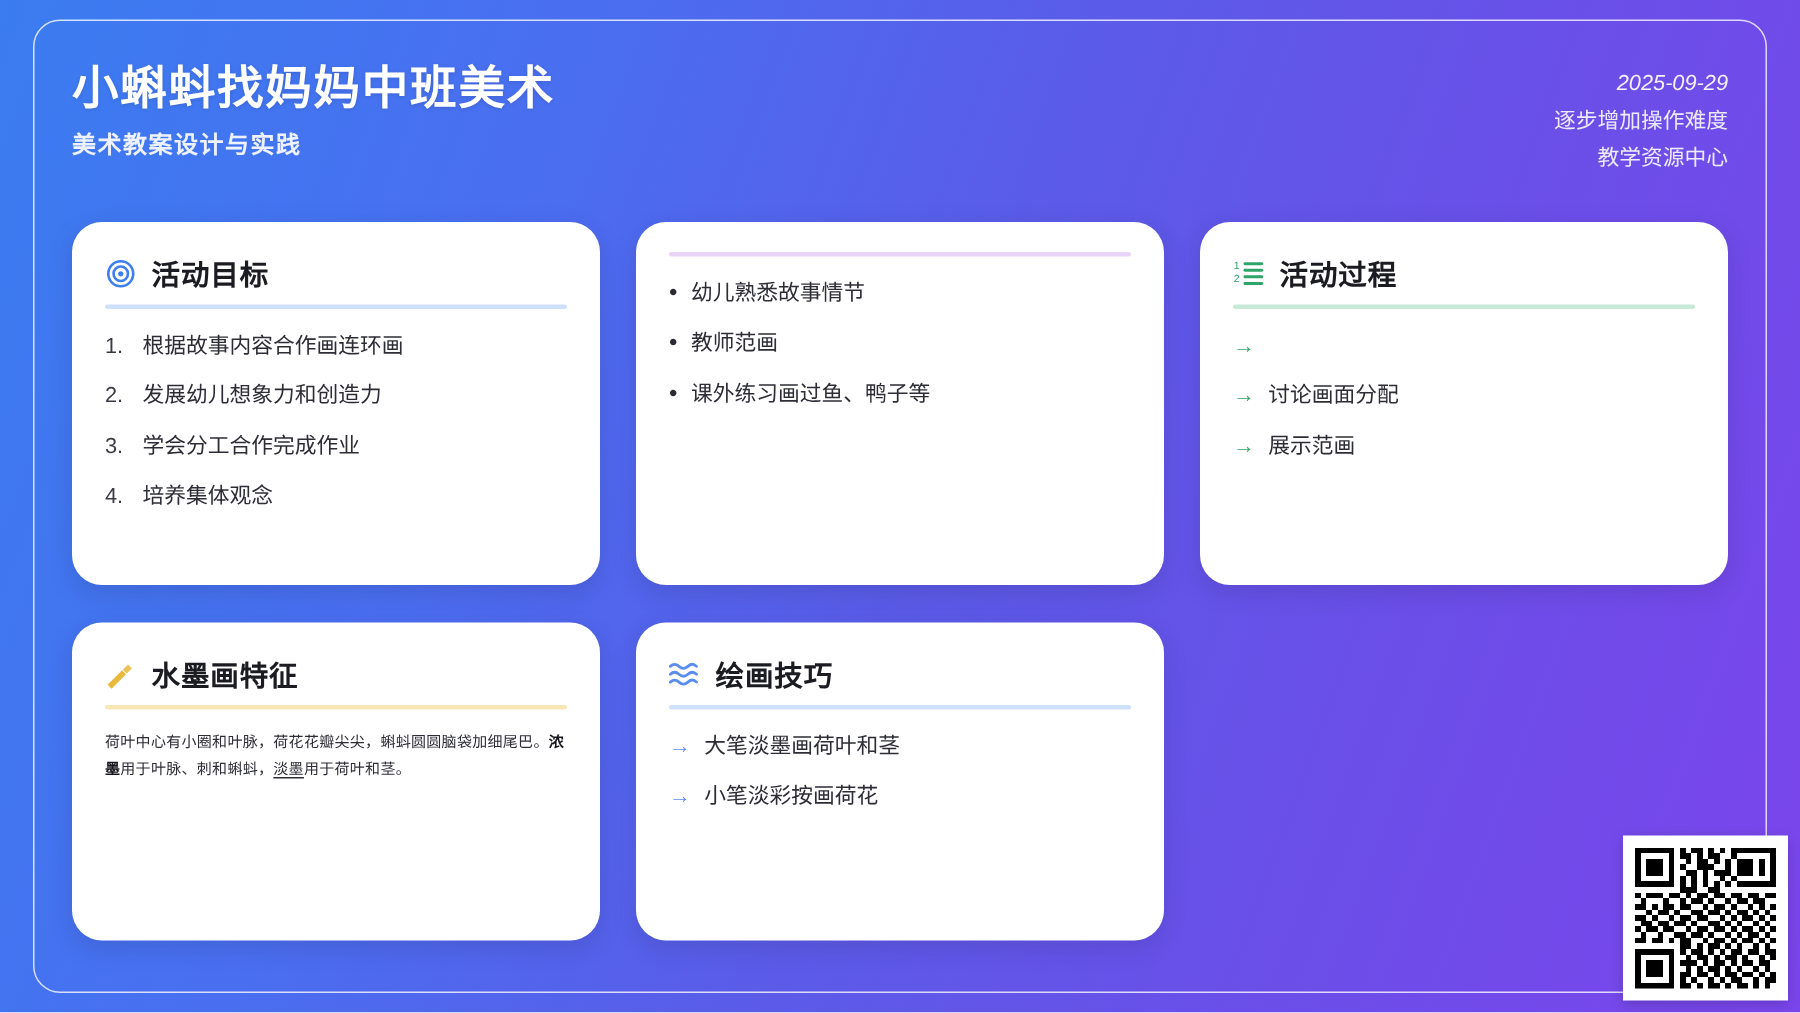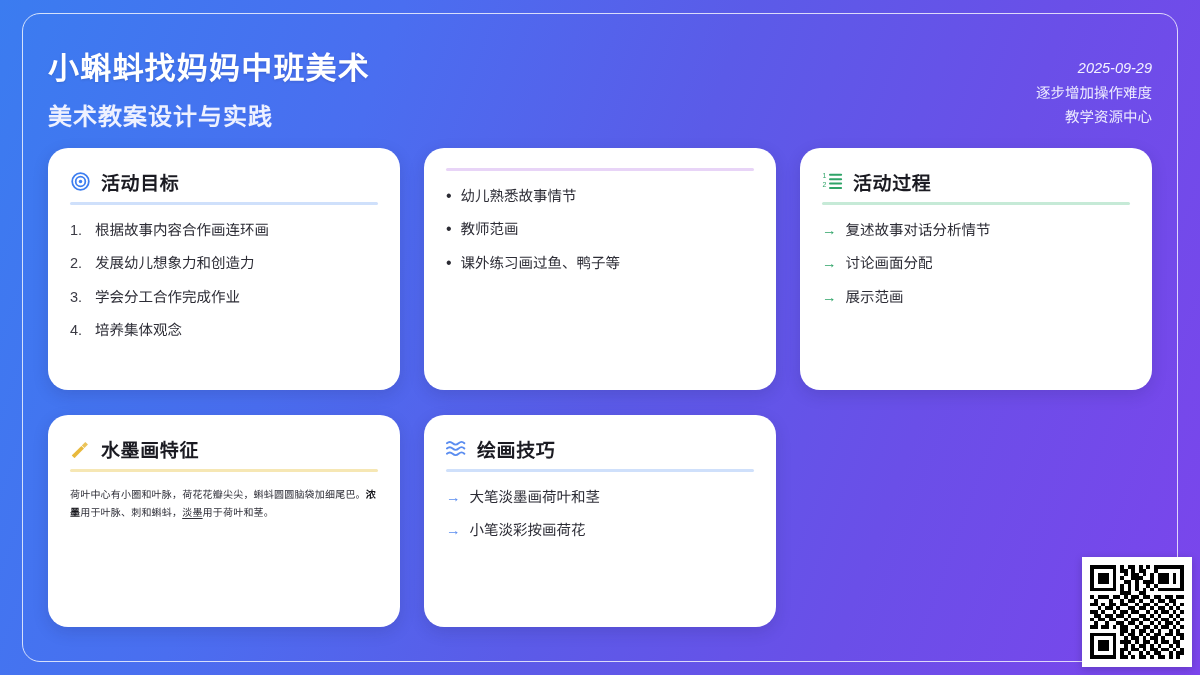--- a/index.html
+++ b/index.html
@@ -34,36 +34,36 @@
 
   .content {
     position: absolute;
     inset: 0;
     padding: 34px 48px 0 48px;
   }
 
   
   .header {
     display: flex;
-    align-items: center;
+    align-items: flex-start;
     justify-content: space-between;
     height: 108px;
   }
   .header-left { padding-top: 6px; }
   .title {
     font-size: 31px;
     font-weight: 700;
     color: #ffffff;
     letter-spacing: 1.2px;
     line-height: 1.25;
     text-shadow: 0 1px 3px rgba(0,0,0,0.12);
   }
   .subtitle {
-    margin-top: 9px;
-    font-size: 24px;
+    margin-top: 4px;
+    font-size: 16px;
     font-weight: 700;
     color: #eef1ff;
     letter-spacing: 1px;
   }
   .header-right {
     text-align: right;
     padding-top: 10px;
     color: #eceaff;
     font-size: 14.5px;
     line-height: 1.72;
@@ -226,21 +226,20 @@
                 <rect x="8" y="13.2" width="15" height="2.3" rx="1.1" fill="#2fa468"></rect>
                 <rect x="8" y="18.2" width="15" height="2.3" rx="1.1" fill="#2fa468"></rect>
               </svg>
             </span>
             <span class="card-title">活动过程</span>
           </div>
           <div class="rule" style="background: rgb(198, 234, 215);"></div>
           <ul class="list">
             <li>
               <span class="marker arrow" style="color: rgb(47, 164, 104);">→</span>
-              <span>复述故事对话分析情节</span>
             </li>
             <li>
               <span class="marker arrow" style="color: rgb(47, 164, 104);">→</span>
               <span>讨论画面分配</span>
             </li>
             <li>
               <span class="marker arrow" style="color: rgb(47, 164, 104);">→</span>
               <span>展示范画</span>
             </li>
           </ul>

